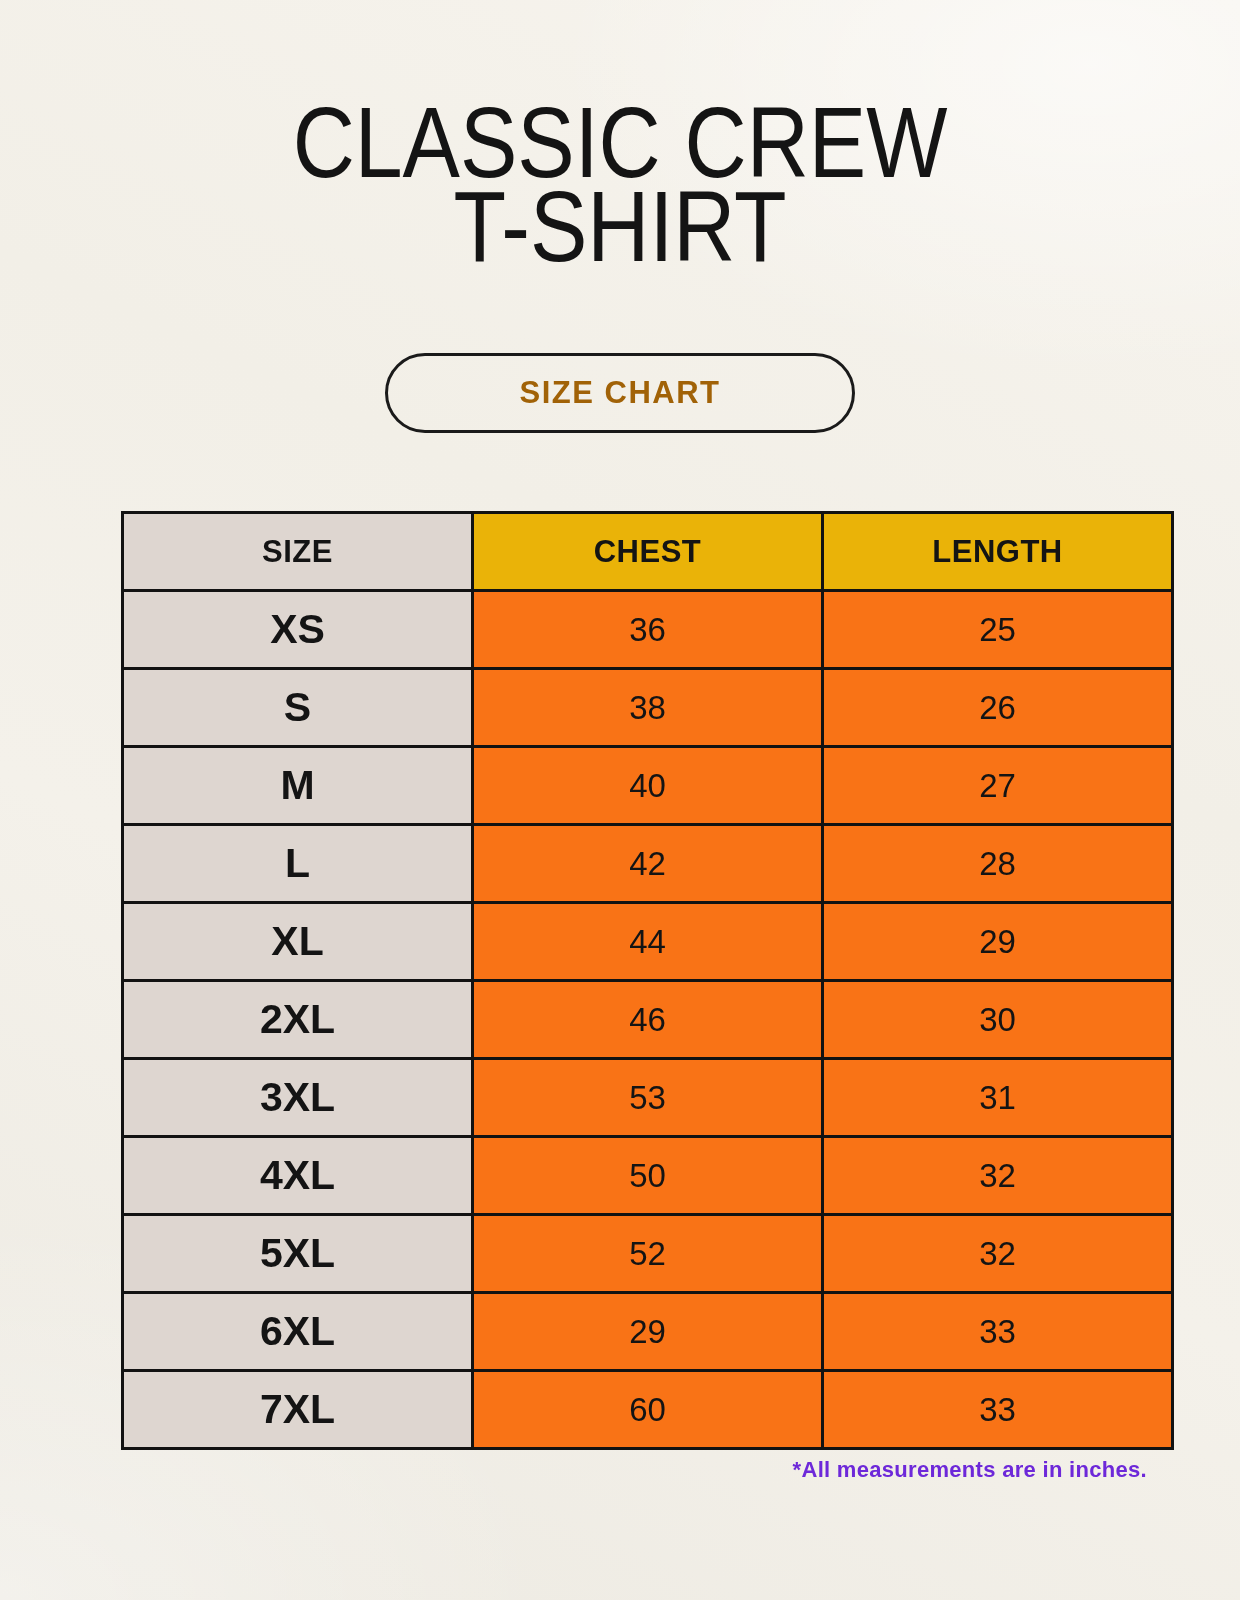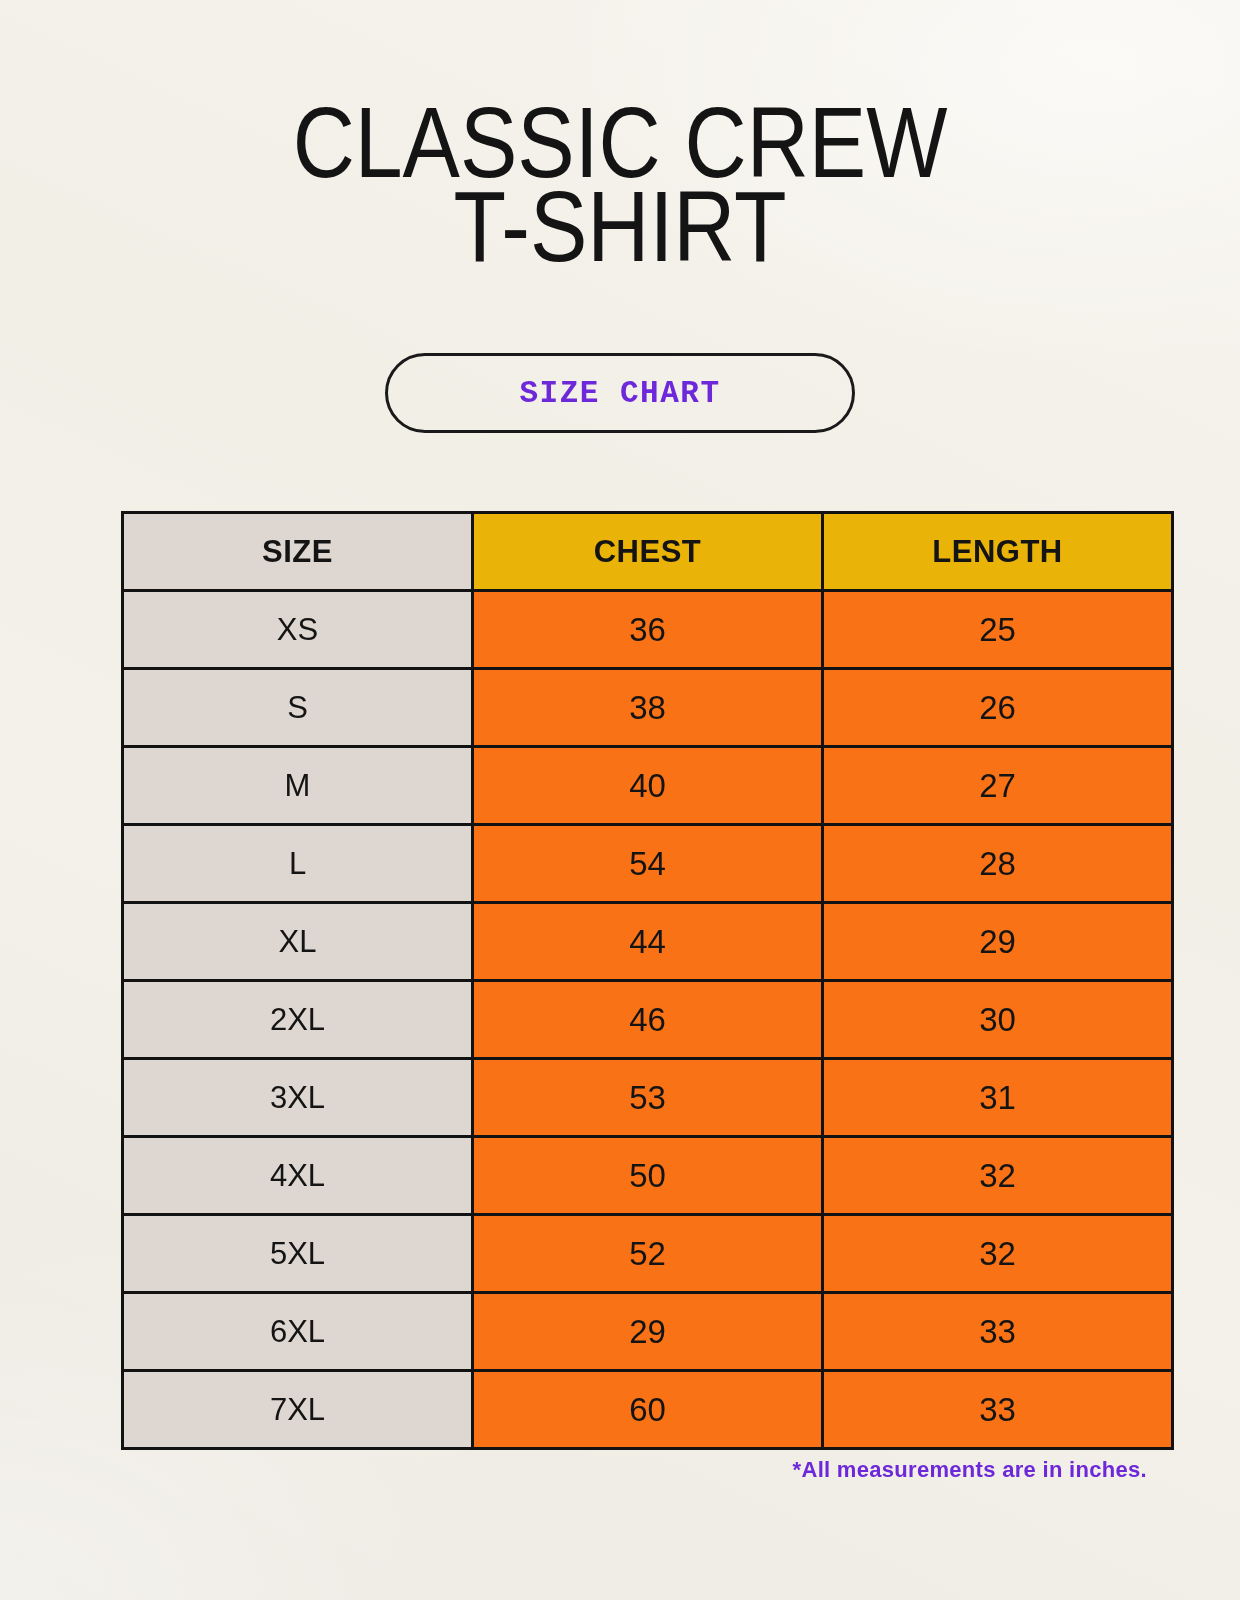--- a/index.html
+++ b/index.html
@@ -54,25 +54,25 @@
     transform: translateX(-50%);
     width: 470px;
     height: 80px;
     box-sizing: border-box;
     border: 3px solid #1a1a1a;
     border-radius: 44px;
     background: transparent;
     display: flex;
     align-items: center;
     justify-content: center;
-    font-family: Liberation Mono, monospace;
+    font-family: Liberation Sans, sans-serif;
     font-size: 31px;
     font-weight: 600;
     letter-spacing: 1.5px;
-    color: #6d28d9;
+    color: #a16207;
     cursor: pointer;
   }
 
   .size-table-wrap {
     position: absolute;
     left: 99px;
     top: 511px;
     width: 1053px;
     padding-left: 22px;
   }
@@ -95,22 +95,22 @@
   }
   .size-table th.col-accent {
     background: #eab308;
   }
   .size-table th {
     font-size: 31px;
     font-weight: 700;
     letter-spacing: 0.5px;
   }
   .size-table td.cell-size {
-    font-size: 31px;
-    font-weight: 400;
+    font-size: 41px;
+    font-weight: 700;
   }
   .size-table td.cell-value {
     background: #f97316;
     font-size: 33px;
     font-weight: 400;
   }
 
   .footnote {
     position: absolute;
     top: 1457px;
@@ -155,21 +155,21 @@
           <td class="cell-value">38</td>
           <td class="cell-value">26</td>
         </tr>
         <tr>
           <td class="cell-size">M</td>
           <td class="cell-value">40</td>
           <td class="cell-value">27</td>
         </tr>
         <tr>
           <td class="cell-size">L</td>
-          <td class="cell-value">54</td>
+          <td class="cell-value">42</td>
           <td class="cell-value">28</td>
         </tr>
         <tr>
           <td class="cell-size">XL</td>
           <td class="cell-value">44</td>
           <td class="cell-value">29</td>
         </tr>
         <tr>
           <td class="cell-size">2XL</td>
           <td class="cell-value">46</td>

